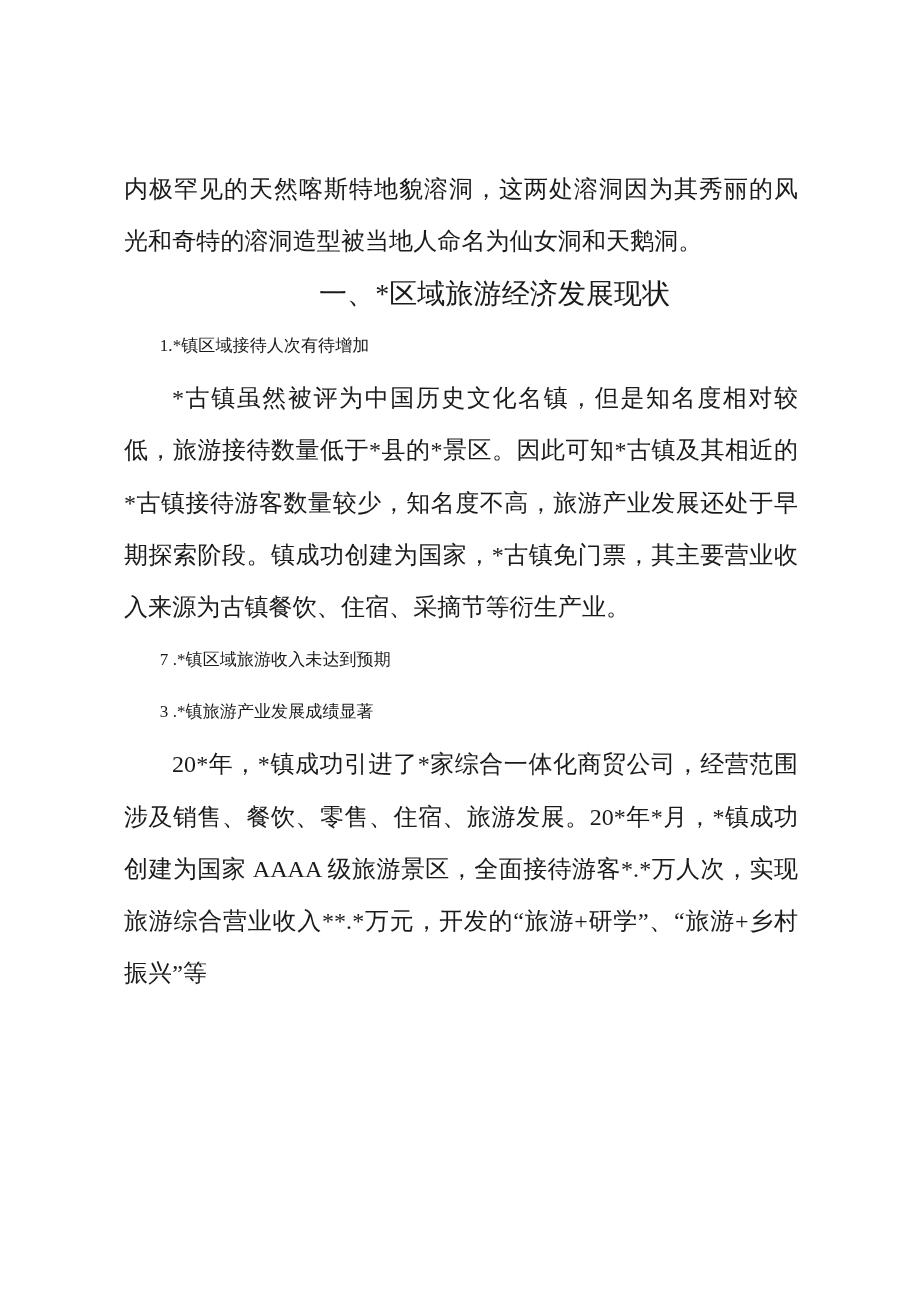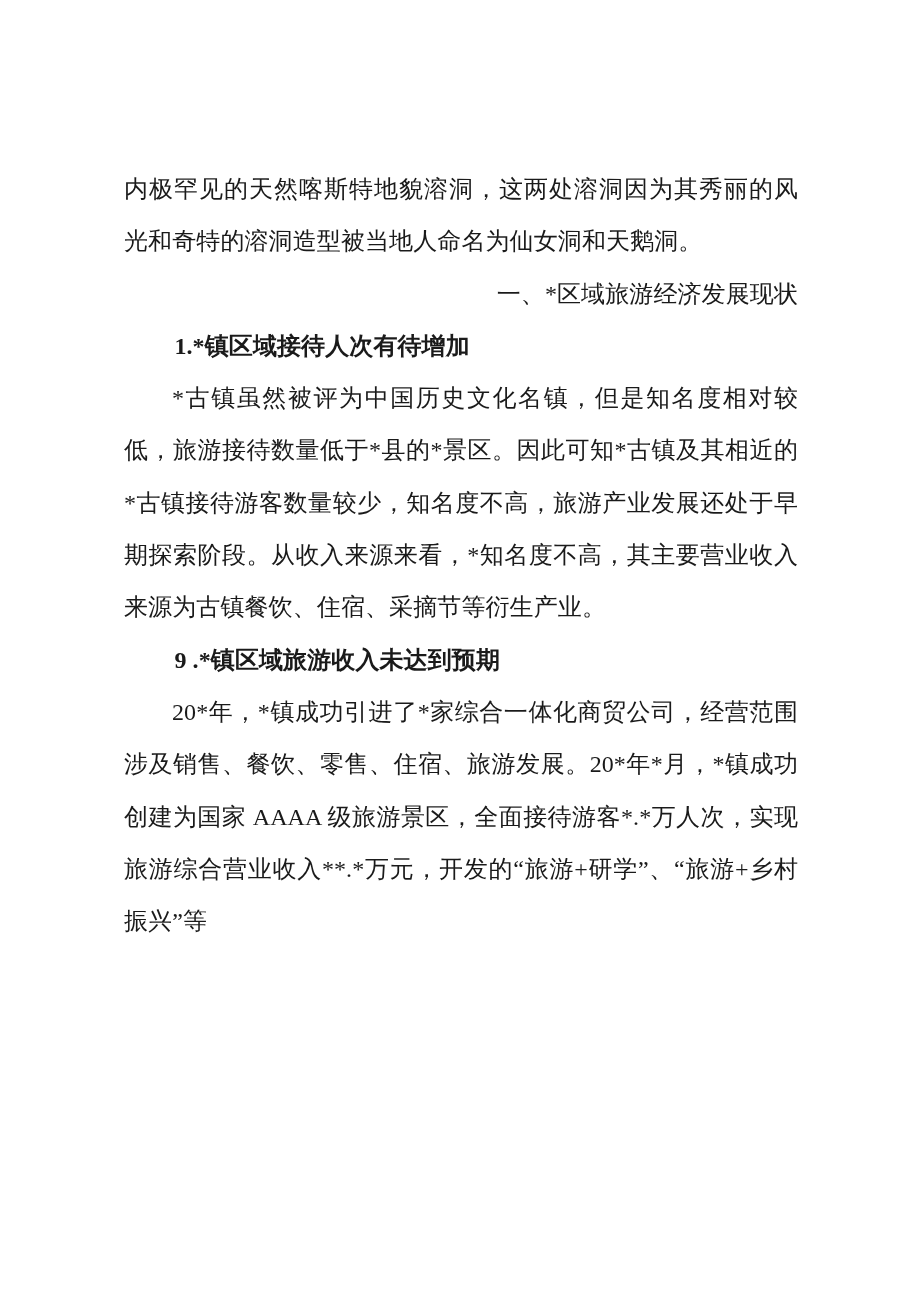--- a/index.html
+++ b/index.html
@@ -47,54 +47,55 @@
     font-weight: 400;
   }
 
   
   .para.no-indent {
     text-indent: 0;
   }
 
   
   .heading {
-    font-size: 24px;
+    font-size: 28px;
     line-height: 52.3px;
     text-indent: 2.4em;
     margin: 0;
-    text-align: right;
+    text-align: center;
     letter-spacing: 0.1px;
     font-weight: 400;
   }
 
   .heading-sub {
-    font-size: 24px;
+    font-size: 17px;
     line-height: 52.3px;
     text-indent: 2.1em;
     margin: 0;
     text-align: left;
     letter-spacing: 0.1px;
-    font-weight: 700;
+    font-weight: 400;
   }
 </style>
 </head>
 <body>
 
 <div id="page">
   <div id="text-body">
 
     <p class="para no-indent">内极罕见的天然喀斯特地貌溶洞，这两处溶洞因为其秀丽的风光和奇特的溶洞造型被当地人命名为仙女洞和天鹅洞。</p>
 
     <p class="heading">一、*区域旅游经济发展现状</p>
 
     <p class="heading-sub">1.*镇区域接待人次有待增加</p>
 
 
-    <p class="para">*古镇虽然被评为中国历史文化名镇，但是知名度相对较低，旅游接待数量低于*县的*景区。因此可知*古镇及其相近的*古镇接待游客数量较少，知名度不高，旅游产业发展还处于早期探索阶段。从收入来源来看，*知名度不高，其主要营业收入来源为古镇餐饮、住宿、采摘节等衍生产业。</p>
+    <p class="para">*古镇虽然被评为中国历史文化名镇，但是知名度相对较低，旅游接待数量低于*县的*景区。因此可知*古镇及其相近的*古镇接待游客数量较少，知名度不高，旅游产业发展还处于早期探索阶段。镇成功创建为国家，*古镇免门票，其主要营业收入来源为古镇餐饮、住宿、采摘节等衍生产业。</p>
 
-    <p class="heading-sub">9 .*镇区域旅游收入未达到预期</p>
+    <p class="heading-sub">7 .*镇区域旅游收入未达到预期</p>
 
 
+    <p class="heading-sub">3 .*镇旅游产业发展成绩显著</p>
 
     <p class="para">20*年，*镇成功引进了*家综合一体化商贸公司，经营范围涉及销售、餐饮、零售、住宿、旅游发展。20*年*月，*镇成功创建为国家 AAAA 级旅游景区，全面接待游客*.*万人次，实现旅游综合营业收入**.*万元，开发的“旅游+研学”、“旅游+乡村振兴”等</p>
 
   </div>
 </div>
 
 </body></html>

